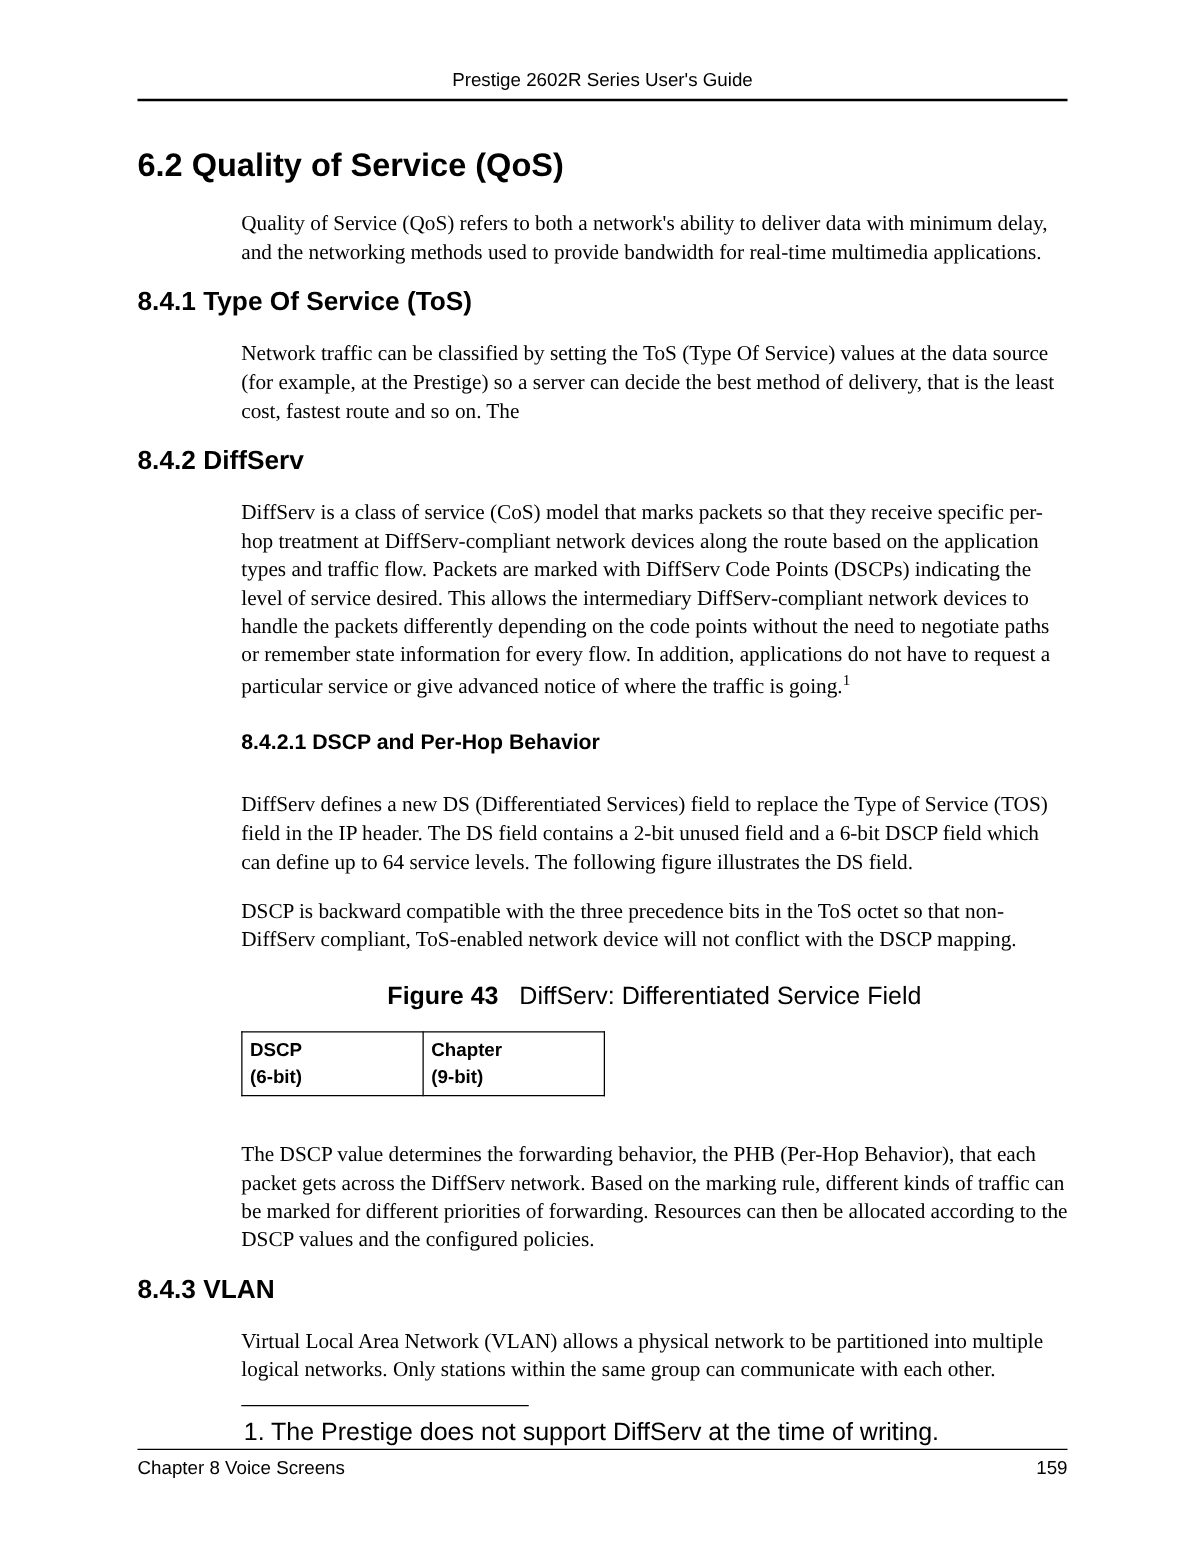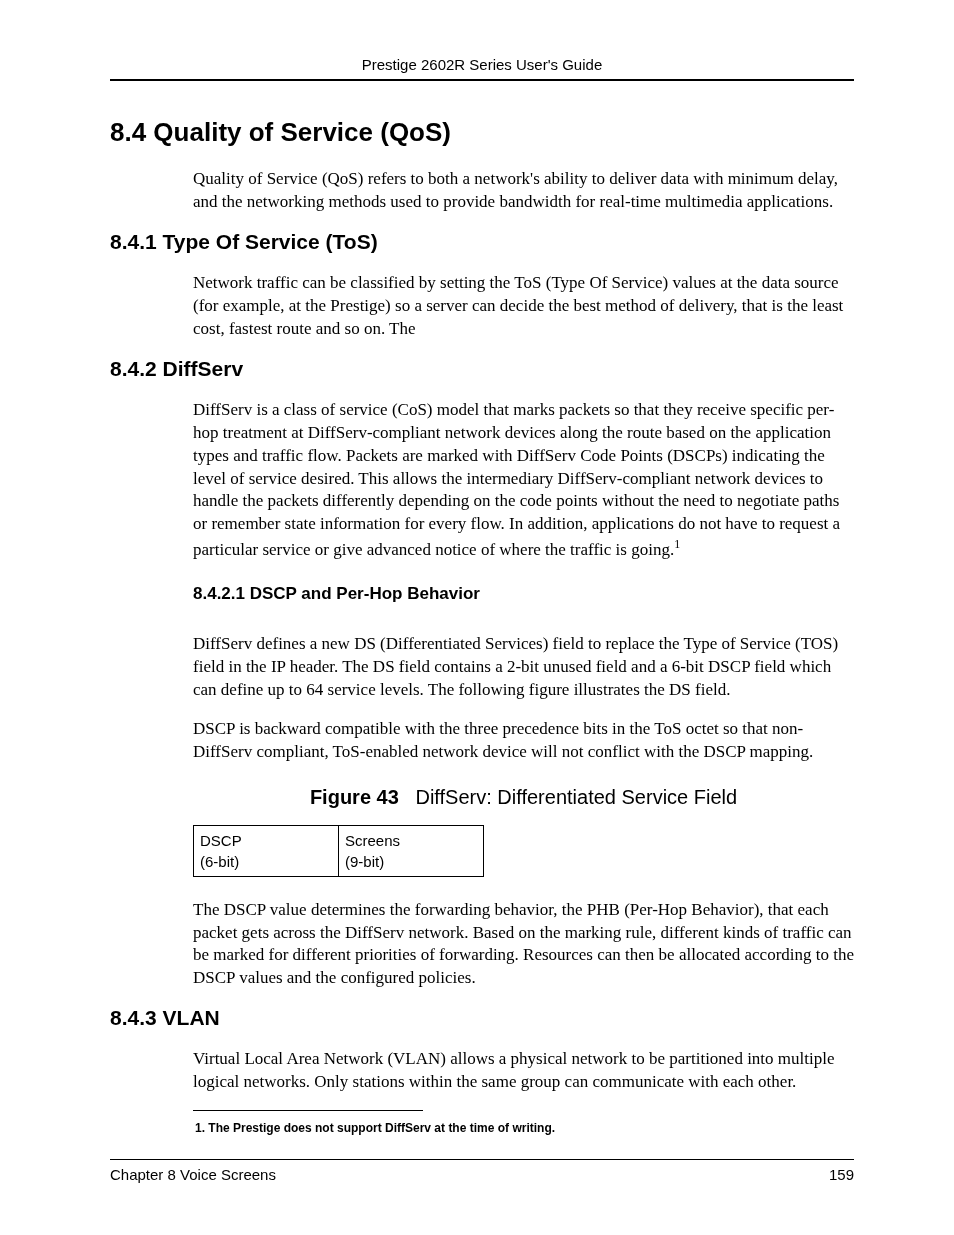--- a/index.html
+++ b/index.html
@@ -62,21 +62,22 @@
       margin-top: 22px;
       margin-bottom: 16px;
       text-align: center;
     }
     .figure-caption .bold {
       font-weight: bold;
     }
     .ds-table {
       margin-left: 83px;
       border-collapse: collapse;
-      margin-bottom: 22px;
+      margin-bottom: 36px;
+      font-weight: bold;
     }
     .ds-table td {
       border: 1px solid #000;
       font-family: Arial, Helvetica, sans-serif;
       font-size: 15px;
       padding: 4px 6px;
       vertical-align: top;
       line-height: 1.4;
     }
     .ds-table td:first-child {
@@ -88,44 +89,43 @@
     .footnote-separator {
       margin-left: 83px;
       width: 230px;
       border: none;
       border-top: 1px solid #000;
       margin-top: 4px;
       margin-bottom: 10px;
     }
     .footnote {
       font-family: Arial, Helvetica, sans-serif;
-      font-size: 12px;
+      font-size: 20px;
       padding-left: 103px;
       text-indent: -18px;
-      font-weight: bold;
     }
     .footer {
       position: absolute;
       bottom: 52px;
       left: 110px;
       right: 100px;
       border-top: 1px solid #000;
       padding-top: 6px;
       font-family: Arial, Helvetica, sans-serif;
       font-size: 15px;
       display: flex;
       justify-content: space-between;
     }
   </style>
 </head>
 <body>
 
 <div class="header-line">Prestige 2602R Series User's Guide</div>
 
-<h1>8.4  Quality of Service (QoS)</h1>
+<h1>6.2  Quality of Service (QoS)</h1>
 <p class="body-text">Quality of Service (QoS) refers to both a network's ability to deliver data with minimum delay, and the networking methods used to provide bandwidth for real-time multimedia applications.</p>
 
 <h2>8.4.1  Type Of Service (ToS)</h2>
 <p class="body-text">Network traffic can be classified by setting the ToS (Type Of Service) values at the data source (for example, at the Prestige) so a server can decide the best method of delivery, that is the least cost, fastest route and so on. The</p>
 
 <h2>8.4.2  DiffServ</h2>
 <p class="body-text">
   <span>DiffServ is a class of service (CoS) model that marks packets so that they receive specific per-hop treatment at DiffServ-compliant network devices along the route based on the application types and traffic flow. Packets are marked with DiffServ Code Points (DSCPs) indicating the level of service desired. This allows the intermediary DiffServ-compliant network devices to handle the packets differently depending on the code points without the need to negotiate paths or remember state information for every flow. In addition, applications do not have to request a particular service or give advanced notice of where the traffic is going.</span><span class="footnote-ref">1</span>
 </p>
 
@@ -138,21 +138,21 @@
 </div>
 
 <table class="ds-table">
   <tbody>
       <tr>
     <td>
       <span>DSCP</span><br>
       <span>(6-bit)</span>
     </td>
     <td>
-      <span>Screens</span><br>
+      <span>Chapter</span><br>
       <span>(9-bit)</span>
     </td>
   </tr>
 </tbody>
   </table>
 
 <p class="body-text">The DSCP value determines the forwarding behavior, the PHB (Per-Hop Behavior), that each packet gets across the DiffServ network.  Based on the marking rule, different kinds of traffic can be marked for different priorities of forwarding. Resources can then be allocated according to the DSCP values and the configured policies.</p>
 
 <h2>8.4.3  VLAN</h2>
 <p class="body-text">Virtual Local Area Network (VLAN) allows a physical network to be partitioned into multiple logical networks. Only stations within the same group can communicate with each other.</p>

